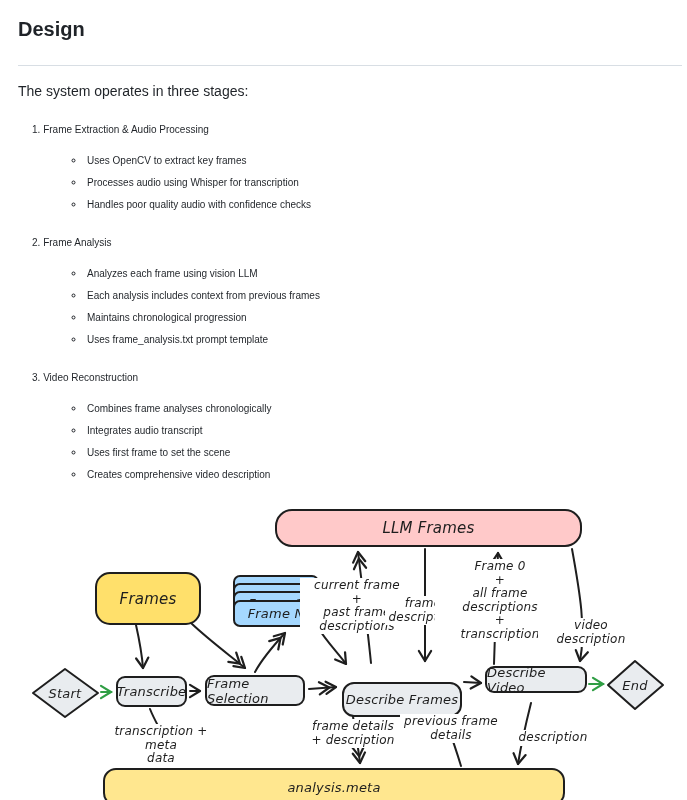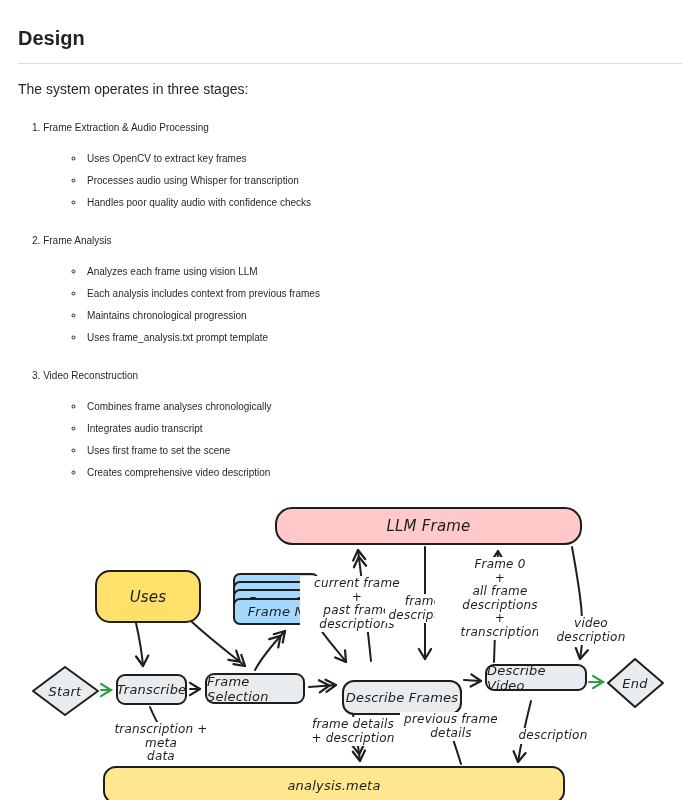--- a/index.html
+++ b/index.html
@@ -5,21 +5,21 @@
   :root{
     --text:#1f2328; --border:#d8dee4; --ink:#1e1e1e;
     --pink:#ffc9c9; --nodeYellow:#ffe06b; --barYellow:#ffe78f;
     --blue:#a5d8ff; --gray:#e9ecef; --green:#2f9e44; --bg:#ffffff;
   }
   *{box-sizing:border-box; margin:0; padding:0;}
   html,body{width:687px; height:800px; overflow:hidden; background:var(--bg);}
   body{font-family:"Liberation Sans",sans-serif; color:var(--text);}
   .page{padding:0 5px 0 18px;}
 
-  h2.title{font-size:20px; font-weight:700; margin-top:27px; padding-bottom:13px;
+  h2.title{font-size:20px; font-weight:700; margin-top:18px; padding-bottom:24px;
     border-bottom:1px solid var(--border);}
   p.intro{font-size:14px; margin:17px 0 21px;}
 
   ol.stages{list-style:none; padding-left:14px; font-size:10px;}
   .stage-label{line-height:20px;}
   ol.stages ul{list-style:circle; padding-left:53px; margin:12px 0 20px;}
   ol.stages ul li{line-height:17px; margin:5px 0; padding-left:2px;}
 
   
   .diagram{position:relative; width:687px; height:330px; margin-top:6px;
@@ -139,22 +139,22 @@
     <path class="edge" d="M494,161 C495,124 497,85 498,50" marker-end="url(#ah1)"></path>
     <path class="edge" d="M572,46 C580,90 586,126 580,158" marker-end="url(#ah1)"></path>
     <path class="edge" d="M464,179 L481,180" marker-end="url(#ah1)"></path>
     <path class="edge green" d="M589,181 L603,181" marker-end="url(#ahg)"></path>
     <path class="edge" d="M150,206 C158,226 172,246 180,260" marker-end="url(#ah2)"></path>
     <path class="edge" d="M351,200 C354,222 358,242 360,260" marker-end="url(#ah2)"></path>
     <path class="edge" d="M461,263 C455,243 447,221 441,203" marker-end="url(#ah2)"></path>
     <path class="edge" d="M531,200 C526,220 521,242 518,261" marker-end="url(#ah1)"></path>
   </svg>
 
-  <div class="node llm">LLM Frame</div>
-  <div class="node video">Uses</div>
+  <div class="node llm">LLM Frames</div>
+  <div class="node video">Frames</div>
   <div class="node transcribe">Transcribe</div>
   <div class="node framesel">Frame Selection</div>
   <div class="node descframes">Describe Frames</div>
   <div class="node descvideo">Describe Video</div>
   <div class="node analysis">analysis.meta</div>
 
   <div class="dlabel start">Start</div>
   <div class="dlabel end">End</div>
 
   <div class="stack">

